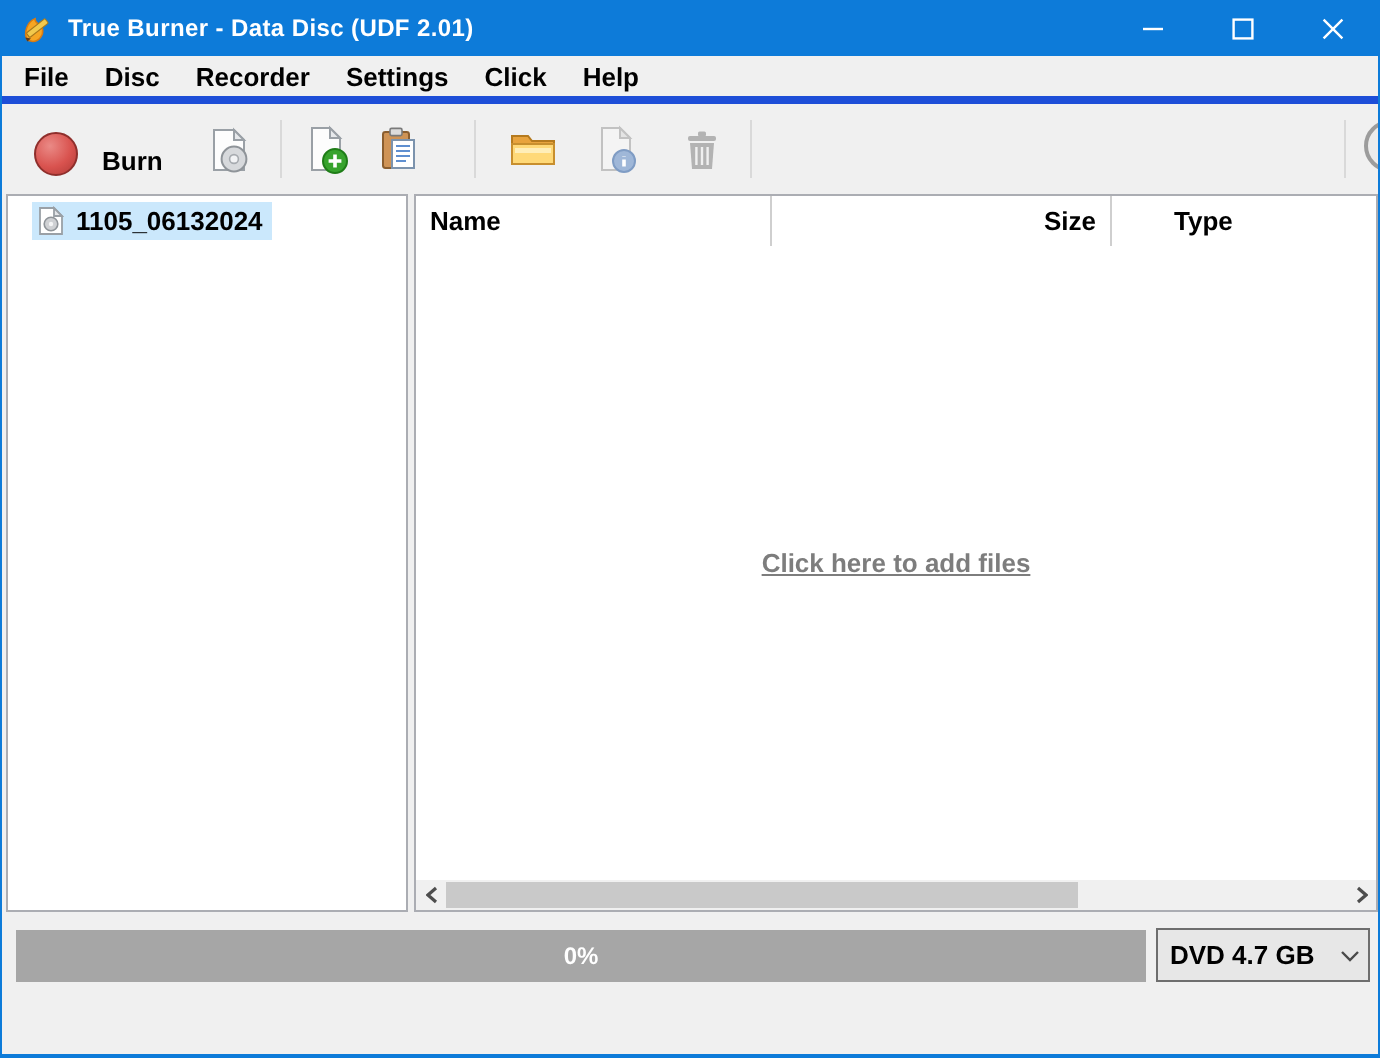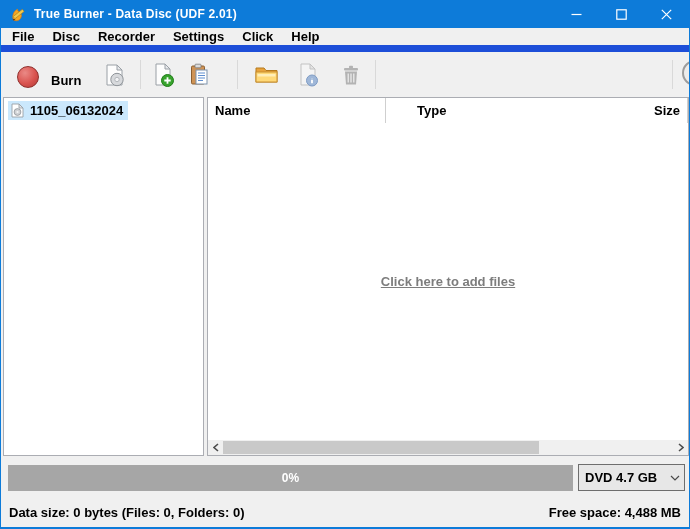--- a/index.html
+++ b/index.html
@@ -9,39 +9,39 @@
   .content { position:absolute; left:1px; right:1px; top:0; bottom:2px; background:#f0f0f0; overflow:hidden; }
 
   
   .titlebar { position:absolute; left:0; right:0; top:0; height:28px; background:#0d7bd9; display:flex; align-items:center; }
   .app-icon { width:17px; height:17px; margin-left:9px; }
   .title-text { color:#fff; font-size:12px; margin-left:7px; letter-spacing:.2px; }
   .winbtns { position:absolute; right:0; top:0; height:28px; display:flex; }
   .winbtn { width:45px; height:28px; display:flex; align-items:center; justify-content:center; }
 
   
-  .menubar { position:absolute; left:0; right:0; top:28px; height:24px; background:#f0f0f0; display:flex; align-items:center; padding-left:2px; border-bottom:7px solid #1d4ed8; }
+  .menubar { position:absolute; left:0; right:0; top:28px; height:24px; background:#f0f0f0; display:flex; align-items:center; padding-left:2px; border-bottom:4px solid #1d4ed8; }
   .menu-item { padding:3px 9px; font-size:13px; }
 
   
   .toolbar { position:absolute; left:0; right:0; top:52px; height:45px; background:#f0f0f0; }
   .burn-btn { position:absolute; left:10px; top:3px; height:33px; display:flex; align-items:flex-end; padding:0 6px; }
   .burn-circle { width:22px; height:22px; border-radius:50%; background:radial-gradient(circle at 35% 30%, #ea8a86, #d9534f 55%, #b03a36); border:1px solid #8f2f2c; }
   .burn-label { margin-left:12px; font-size:13px; }
   .tb-icon { position:absolute; top:9px; width:27px; height:27px; display:flex; align-items:center; justify-content:center; }
   .tb-sep { position:absolute; top:8px; width:1px; height:29px; background:#d9d9d9; }
   .combo { position:absolute; display:flex; align-items:center; background:#fff; border:1px solid #8a8a8a; }
   .combo .combo-text { flex:1; padding-left:6px; font-size:13px; white-space:nowrap; overflow:hidden; }
   .combo .chev { width:18px; display:flex; align-items:center; justify-content:center; }
   .drive-combo { left:383px; top:62px; width:210px; height:25px; }
   .speed-combo { left:603px; top:62px; width:55px; height:25px; background:#f4f4f4; border-color:#bfbfbf; }
   .edge-disc { position:absolute; left:681px; top:8px; width:26px; height:26px; border-radius:50%; background:#ececec; border:2px solid #9c9c9c; }
 
   
-  .sidebar { position:absolute; left:2px; top:97px; width:201px; height:359px; background:#fff; border:1px solid #abadb3; padding:3px 4px; }
+  .sidebar { position:absolute; left:2px; top:97px; width:201px; height:359px; background:#fff; border:1px solid #abadb3; padding:3px 12px; }
   .side-item { display:inline-flex; align-items:center; max-width:100%; background:#cbe8fc; padding:2px 5px 2px 3px; }
   .side-item-label { margin-left:6px; font-size:13px; white-space:nowrap; }
 
   .listpanel { position:absolute; left:206px; top:97px; width:482px; height:359px; background:#fff; border:1px solid #abadb3; }
   .lheader { position:absolute; left:0; right:0; top:0; height:25px; display:flex; background:#fff;gap:24px; }
   .hcell { font-size:13px; display:flex; align-items:center; padding:0 7px; }
   .hcell.name { width:178px; border-right:1px solid #cfcfcf; }
   .hcell.size { width:146px; border-right:1px solid #cfcfcf; justify-content:flex-end; }
   .hcell.type { flex:1; }
   .empty-area { position:absolute; left:0; right:0; top:25px; bottom:16px; display:flex; align-items:center; justify-content:center; }
@@ -199,22 +199,22 @@
           <circle cx="6.5" cy="9" r="3.4" fill="#cfd1d4" stroke="#8f9499" stroke-width="0.8"></circle>
           <circle cx="6.5" cy="9" r="1.1" fill="#f4f5f6"></circle>
         </svg>
         <span class="side-item-label">1105_06132024</span>
       </div>
     </div>
 
     <div class="listpanel">
       <div class="lheader">
         <div class="hcell name">Name</div>
+        <div class="hcell size">Size</div>
         <div class="hcell type">Type</div>
-        <div class="hcell size">Size</div>
       </div>
       <div class="empty-area">
         <span class="add-link">Click here to add files</span>
       </div>
       <div class="hscroll">
         <div class="scroll-arrow left">
           <svg width="6" height="9" viewBox="0 0 6 9">
               <path d="M5,1 L1,4.5 L5,8" fill="none" stroke="#4d4d4d" stroke-width="1.6"></path>
             </svg>
         </div>
@@ -234,19 +234,15 @@
       <div class="combo capacity-combo">
         <span class="combo-text">DVD 4.7 GB</span>
         <span class="chev">
           <svg width="10" height="6" viewBox="0 0 10 6">
               <path d="M1,1 L5,5 L9,1" fill="none" stroke="#4a4a4a" stroke-width="1.2"></path>
             </svg>
         </span>
       </div>
     </div>
 
-    <div class="statusbar">
-      <span class="status-text">Data size: 0 bytes (Files: 0, Folders: 0)</span>
-      <span class="status-text">Free space: 4,488 MB</span>
-    </div>
 
   </div>
 </div>
 
 </body></html>

